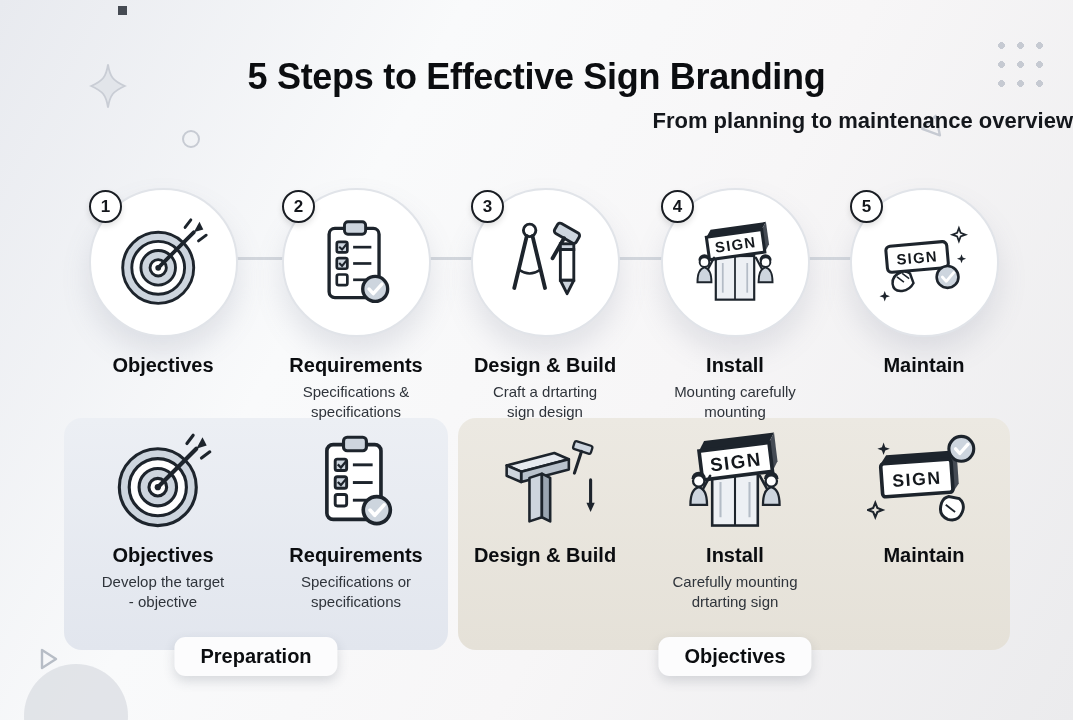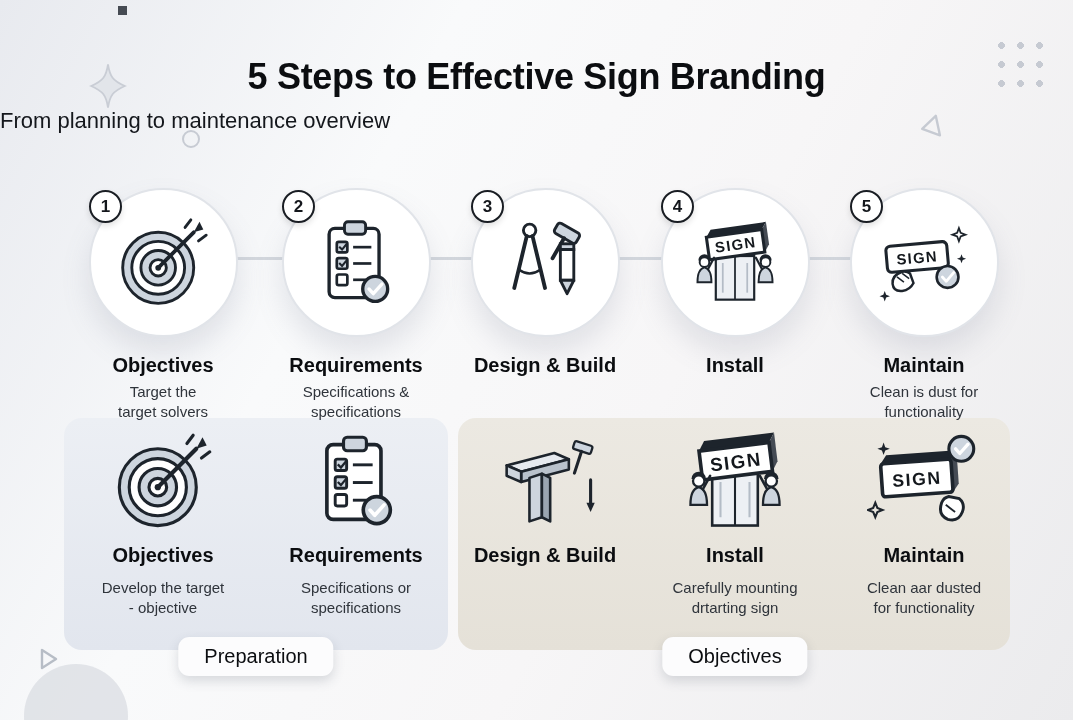--- a/index.html
+++ b/index.html
@@ -1,44 +1,44 @@
 <!DOCTYPE html>
 <html><head>
 <meta charset="utf-8">
 <style>
   html,body{margin:0;padding:0;background:#dfe1e5;}
   .canvas{position:relative;width:1073px;height:720px;overflow:hidden;
     background:linear-gradient(118deg,#e8eaef 0%,#f9fafb 32%,#f7f6f7 60%,#ebebed 100%);
     font-family:"Liberation Sans",sans-serif;color:#0c0e11;}
   .title{position:absolute;left:0;top:56px;width:100%;text-align:center;
     font-size:36px;font-weight:800;letter-spacing:-.3px;color:#0b0d10;margin:0;}
-  .subtitle{position:absolute;left:0;top:108px;width:100%;text-align:left;
-    font-size:22px;font-weight:400;color:#14171c;}
+  .subtitle{position:absolute;left:0;top:108px;width:100%;text-align:right;
+    font-size:22px;font-weight:700;color:#14171c;}
   .connector{position:absolute;left:163px;top:257px;width:761px;height:3px;
     background:#d3d7dd;z-index:0;}
   .step{position:absolute;top:180px;width:200px;text-align:center;z-index:1;}
   .circle{width:145px;height:145px;border-radius:50%;background:#fff;
     border:2px solid #e1e4e9;margin:8px auto 0;display:flex;align-items:center;justify-content:center;
     box-shadow:0 16px 28px rgba(110,120,140,.17);}
   .badge{position:absolute;left:26px;top:10px;width:33px;height:33px;border-radius:50%;
     background:#fff;border:2.5px solid #191d23;display:flex;align-items:center;justify-content:center;
     font-size:17px;font-weight:700;color:#14171c;box-shadow:0 3px 6px rgba(0,0,0,.12);z-index:2;box-sizing:border-box;}
   .icon{width:96px;height:96px;}
   .icon-lg{width:114px;height:104px;}
   .step-title{margin-top:17px;font-size:20px;font-weight:700;color:#0b0d10;}
   .step-desc{margin-top:5px;font-size:15px;line-height:1.35;color:#2f343b;white-space:pre-line;}
   .panel{position:absolute;top:418px;height:232px;border-radius:18px;z-index:0;}
   .panel-prep{left:64px;width:384px;background:linear-gradient(180deg,#eceff4,#e2e6ee);}
   .panel-exec{left:458px;width:552px;background:linear-gradient(180deg,#ece9e2,#e5e1d8);}
   .ditem{position:absolute;top:424px;width:210px;text-align:center;z-index:1;}
   .dicon{height:116px;display:flex;align-items:center;justify-content:center;}
   .d-title{margin-top:4px;font-size:20px;font-weight:700;color:#0b0d10;}
-  .d-desc{margin-top:11px;font-size:15px;line-height:1.35;color:#2f343b;white-space:pre-line;}
+  .d-desc{margin-top:5px;font-size:15px;line-height:1.35;color:#2f343b;white-space:pre-line;}
   .pill{position:absolute;top:637px;transform:translateX(-50%);background:#fcfcfd;
-    border-radius:11px;padding:8px 26px;font-size:20px;font-weight:400;color:#0b0d10;
+    border-radius:11px;padding:8px 26px;font-size:20px;font-weight:700;color:#0b0d10;
     box-shadow:0 5px 12px rgba(60,70,90,.18);z-index:2;}
   .deco{position:absolute;z-index:0;}
   .deco-square{left:118px;top:6px;width:9px;height:9px;background:#464b53;}
   .deco-ring{left:182px;top:130px;width:14px;height:14px;border:2.5px solid #c7cbd3;border-radius:50%;}
   .deco-dots{left:992px;top:36px;width:56px;height:56px;
     background-image:radial-gradient(#c6cad2 3.4px,transparent 3.6px);background-size:19px 19px;}
   .deco-blob{left:24px;top:664px;width:104px;height:104px;border-radius:50%;background:#d6d9df;opacity:.65;}
 </style>
 </head>
 <body>
@@ -93,22 +93,20 @@
   <div class="connector"></div>
 
   <div class="step" style="left:63px">
     <div class="badge">1</div>
     <div class="circle">
       <svg class="icon" viewBox="0 0 100 100">
           <use href="#sym-target"></use>
         </svg>
     </div>
     <div class="step-title">Objectives</div>
-    <div class="step-desc">Target the
-target solvers</div>
   </div>
 
   <div class="step" style="left:256px">
     <div class="badge">2</div>
     <div class="circle">
       <svg class="icon" viewBox="0 0 100 100">
           <use href="#sym-checklist"></use>
         </svg>
     </div>
     <div class="step-title">Requirements</div>
@@ -127,20 +125,22 @@
         <circle cx="34" cy="16" r="6.5" fill="#ffffff" stroke="#1d242c" stroke-width="3"></circle>
         <path d="M31 22 L18 76" stroke="#1d242c" stroke-width="4" stroke-linecap="round"></path>
         <path d="M37 22 L50 76" stroke="#1d242c" stroke-width="4" stroke-linecap="round"></path>
         <path d="M23 57 q11 8 22 0" fill="none" stroke="#1d242c" stroke-width="2.5"></path>
         <rect x="66" y="30" width="14" height="6" fill="#cdd5de" stroke="#1d242c" stroke-width="3"></rect>
         <rect x="66" y="36" width="14" height="32" fill="#ffffff" stroke="#1d242c" stroke-width="3"></rect>
         <path d="M66 68 L80 68 L73 82 Z" fill="#cdd5de" stroke="#1d242c" stroke-width="3" stroke-linejoin="round"></path>
       </svg>
     </div>
     <div class="step-title">Design &amp; Build</div>
+    <div class="step-desc">Craft a drtarting
+sign design</div>
   </div>
 
   <div class="step" style="left:635px">
     <div class="badge">4</div>
     <div class="circle">
       <svg class="icon" viewBox="0 0 110 100">
         <rect x="33" y="42" width="44" height="50" fill="#edf0f4" stroke="#1d242c" stroke-width="2.5"></rect>
         <line x1="55" y1="42" x2="55" y2="92" stroke="#1d242c" stroke-width="2"></line>
         <line x1="41" y1="50" x2="41" y2="84" stroke="#b4bcc6" stroke-width="2"></line>
         <line x1="69" y1="50" x2="69" y2="84" stroke="#b4bcc6" stroke-width="2"></line>
@@ -154,42 +154,42 @@
         <circle cx="20" cy="49" r="5.5" fill="#ffffff" stroke="#1d242c" stroke-width="2.2"></circle>
         <path d="M20 55 c-6 1.5 -8 8 -8 17 h16 c0 -9 -2 -15.5 -8 -17 z" fill="#cdd5de" stroke="#1d242c" stroke-width="2.2"></path>
         <path d="M24 57 L31 44" stroke="#1d242c" stroke-width="2.5" stroke-linecap="round"></path>
         <path d="M83 47 a7 7 0 0 1 14 0 z" fill="#1d242c"></path>
         <circle cx="90" cy="49" r="5.5" fill="#ffffff" stroke="#1d242c" stroke-width="2.2"></circle>
         <path d="M90 55 c-6 1.5 -8 8 -8 17 h16 c0 -9 -2 -15.5 -8 -17 z" fill="#cdd5de" stroke="#1d242c" stroke-width="2.2"></path>
         <path d="M86 57 L79 44" stroke="#1d242c" stroke-width="2.5" stroke-linecap="round"></path>
       </svg>
     </div>
     <div class="step-title">Install</div>
+    <div class="step-desc">Mounting carefully
+mounting</div>
   </div>
 
   <div class="step" style="left:824px">
     <div class="badge">5</div>
     <div class="circle">
       <svg class="icon" viewBox="0 0 110 100">
         <g transform="rotate(-5 48 42)">
           <rect x="12" y="28" width="70" height="30" rx="5" fill="#ffffff" stroke="#1d242c" stroke-width="3.5"></rect>
           <text x="47" y="50" text-anchor="middle" font-size="17" font-weight="bold" letter-spacing="1.5" fill="#14181d">SIGN</text>
         </g>
         <circle cx="82" cy="66" r="12.5" fill="#cdd5de" stroke="#1d242c" stroke-width="3"></circle>
         <path d="M76 66 l4.5 5 8.5 -10" fill="none" stroke="#ffffff" stroke-width="3.2" stroke-linecap="round" stroke-linejoin="round"></path>
         <path d="M30 60 q-12 4 -11 14 q1 9 11 8 q9 -1 13 -9 l-4 -11 q-4 -3 -9 -2 z" fill="#ffffff" stroke="#1d242c" stroke-width="2.8"></path>
         <path d="M24 66 l8 6 M30 62 l8 6" stroke="#1d242c" stroke-width="1.8"></path>
         <path d="M95 10 l2 5.5 5.5 2 -5.5 2 -2 5.5 -2 -5.5 -5.5 -2 5.5 -2 z" fill="none" stroke="#1d242c" stroke-width="2"></path>
         <path d="M10 82 l1.6 4.4 4.4 1.6 -4.4 1.6 -1.6 4.4 -1.6 -4.4 -4.4 -1.6 4.4 -1.6 z" fill="#1d242c"></path>
         <path d="M98 40 l1.4 3.8 3.8 1.4 -3.8 1.4 -1.4 3.8 -1.4 -3.8 -3.8 -1.4 3.8 -1.4 z" fill="#1d242c"></path>
       </svg>
     </div>
     <div class="step-title">Maintain</div>
-    <div class="step-desc">Clean is dust for
-functionality</div>
   </div>
 
   <div class="panel panel-prep"></div>
   <div class="panel panel-exec"></div>
 
   <div class="ditem" style="left:58px">
     <div class="dicon">
       <svg class="icon-lg" viewBox="0 0 100 100">
           <use href="#sym-target"></use>
         </svg>
@@ -268,20 +268,18 @@
         </g>
         <circle cx="91" cy="18" r="12" fill="#cdd5de" stroke="#1d242c" stroke-width="3"></circle>
         <path d="M85.5 18 l4 4.5 8 -9" fill="none" stroke="#ffffff" stroke-width="3.2" stroke-linecap="round" stroke-linejoin="round"></path>
         <path d="M72 70 q-4 12 6 16 q10 3 14 -7 q3 -8 -3 -13 l-10 -2 q-5 1 -7 6 z" fill="#ffffff" stroke="#1d242c" stroke-width="2.8"></path>
         <path d="M76 72 l9 7" stroke="#1d242c" stroke-width="1.8"></path>
         <path d="M8 70 l2 5 5 2 -5 2 -2 5 -2 -5 -5 -2 5 -2 z" fill="none" stroke="#1d242c" stroke-width="2"></path>
         <path d="M16 12 l1.6 4.4 4.4 1.6 -4.4 1.6 -1.6 4.4 -1.6 -4.4 -4.4 -1.6 4.4 -1.6 z" fill="#1d242c"></path>
       </svg>
     </div>
     <div class="d-title">Maintain</div>
-    <div class="d-desc">Clean aar dusted
-for functionality</div>
   </div>
 
   <div class="pill" style="left:256px">Preparation</div>
   <div class="pill" style="left:735px">Objectives</div>
 
 </div>
 
 </body></html>

